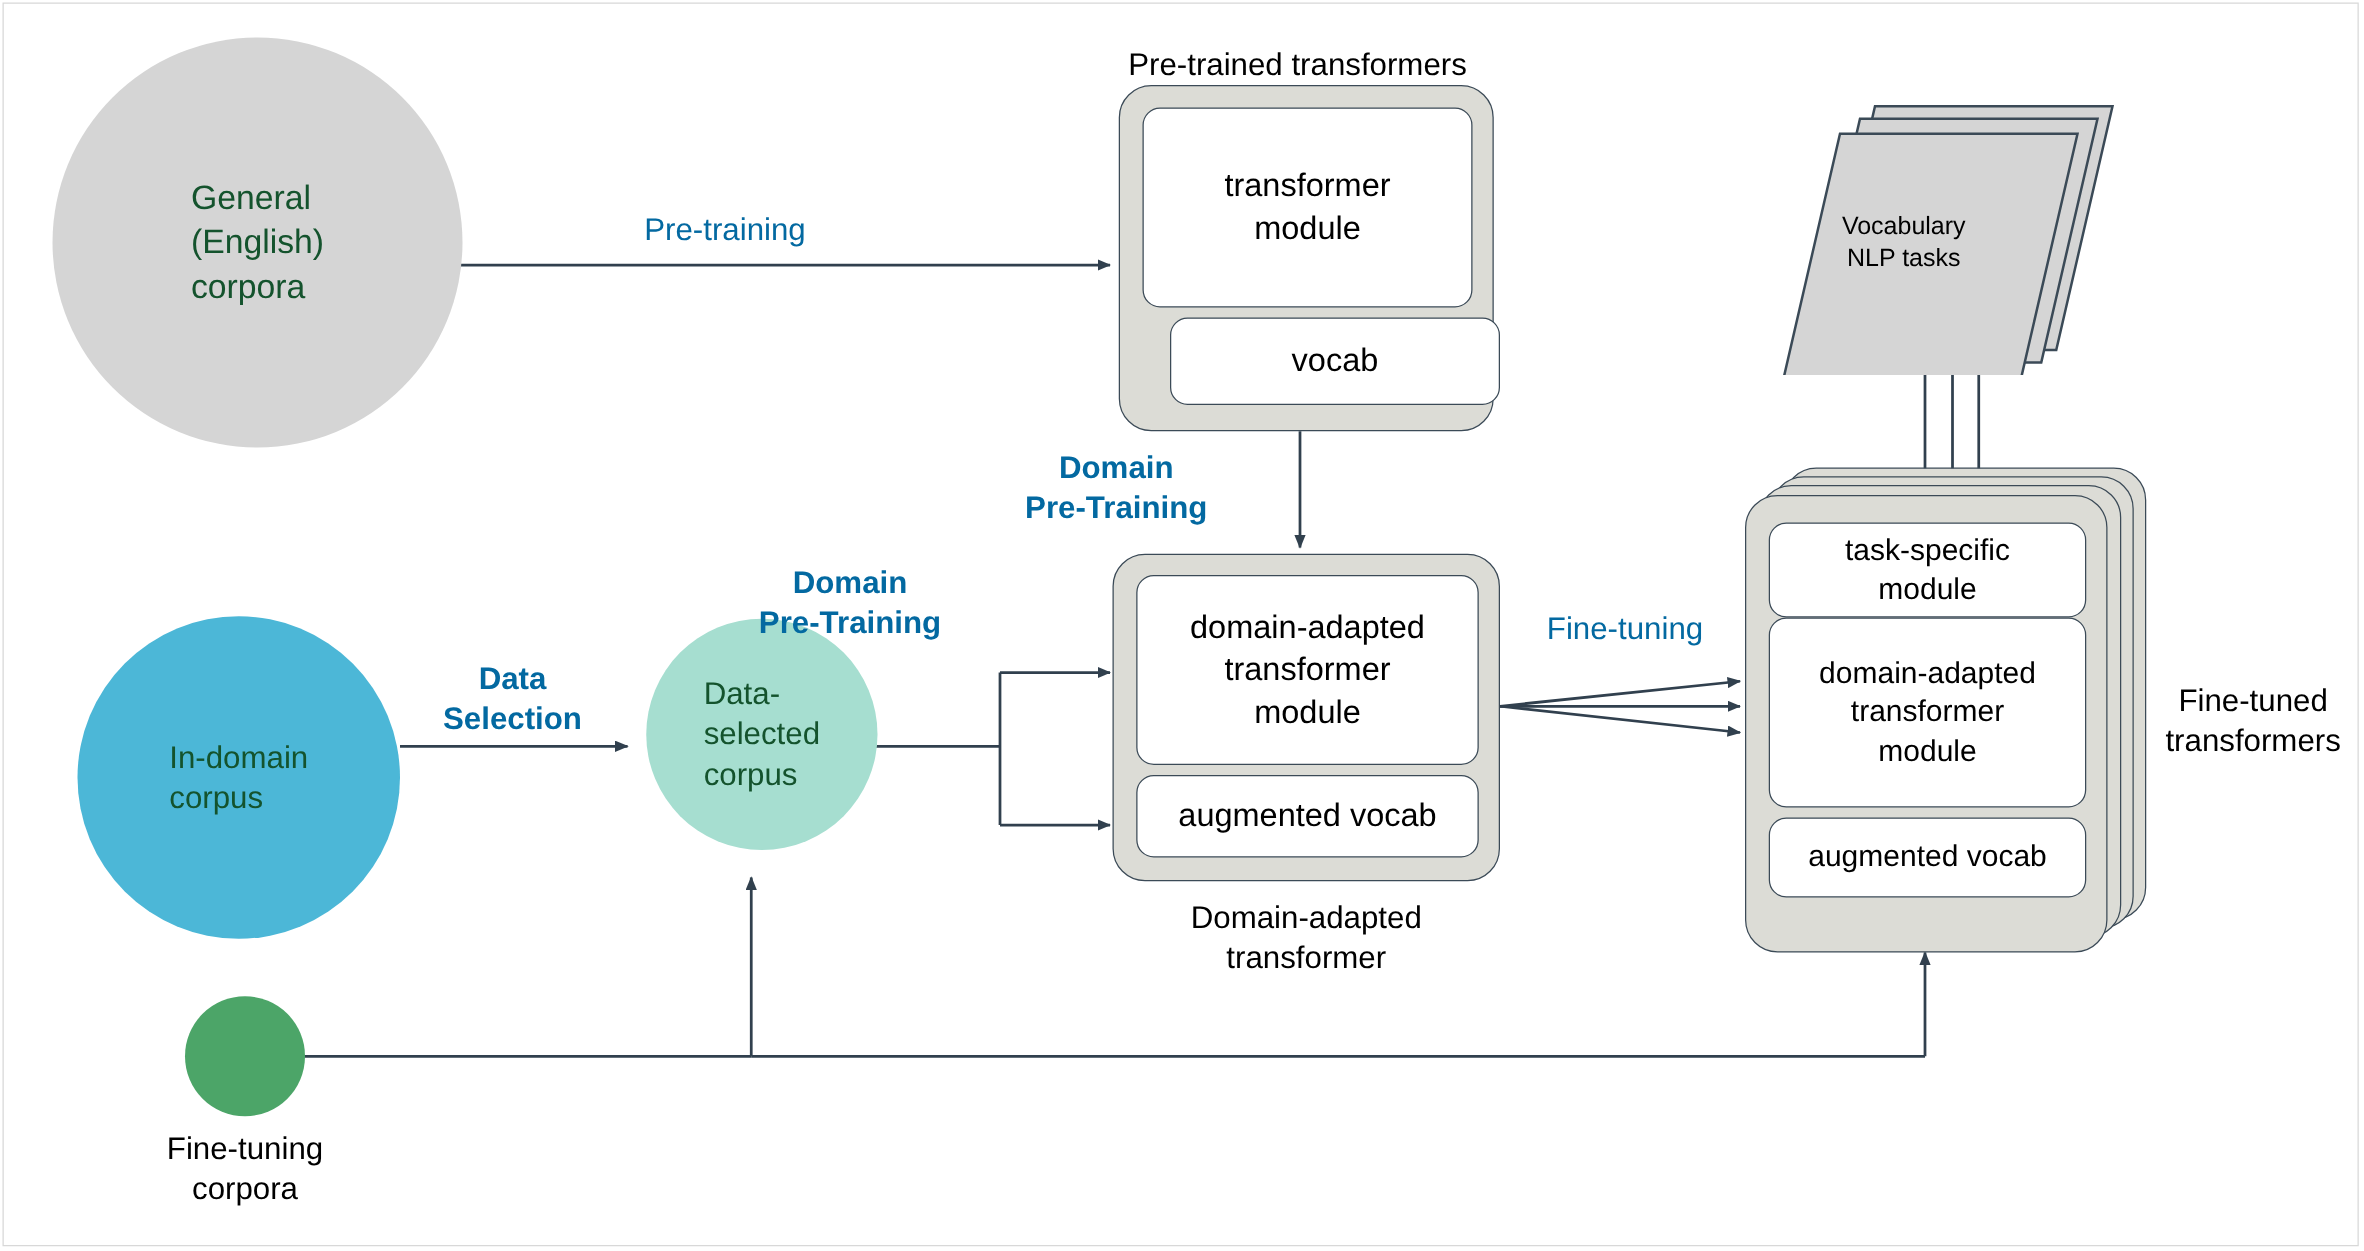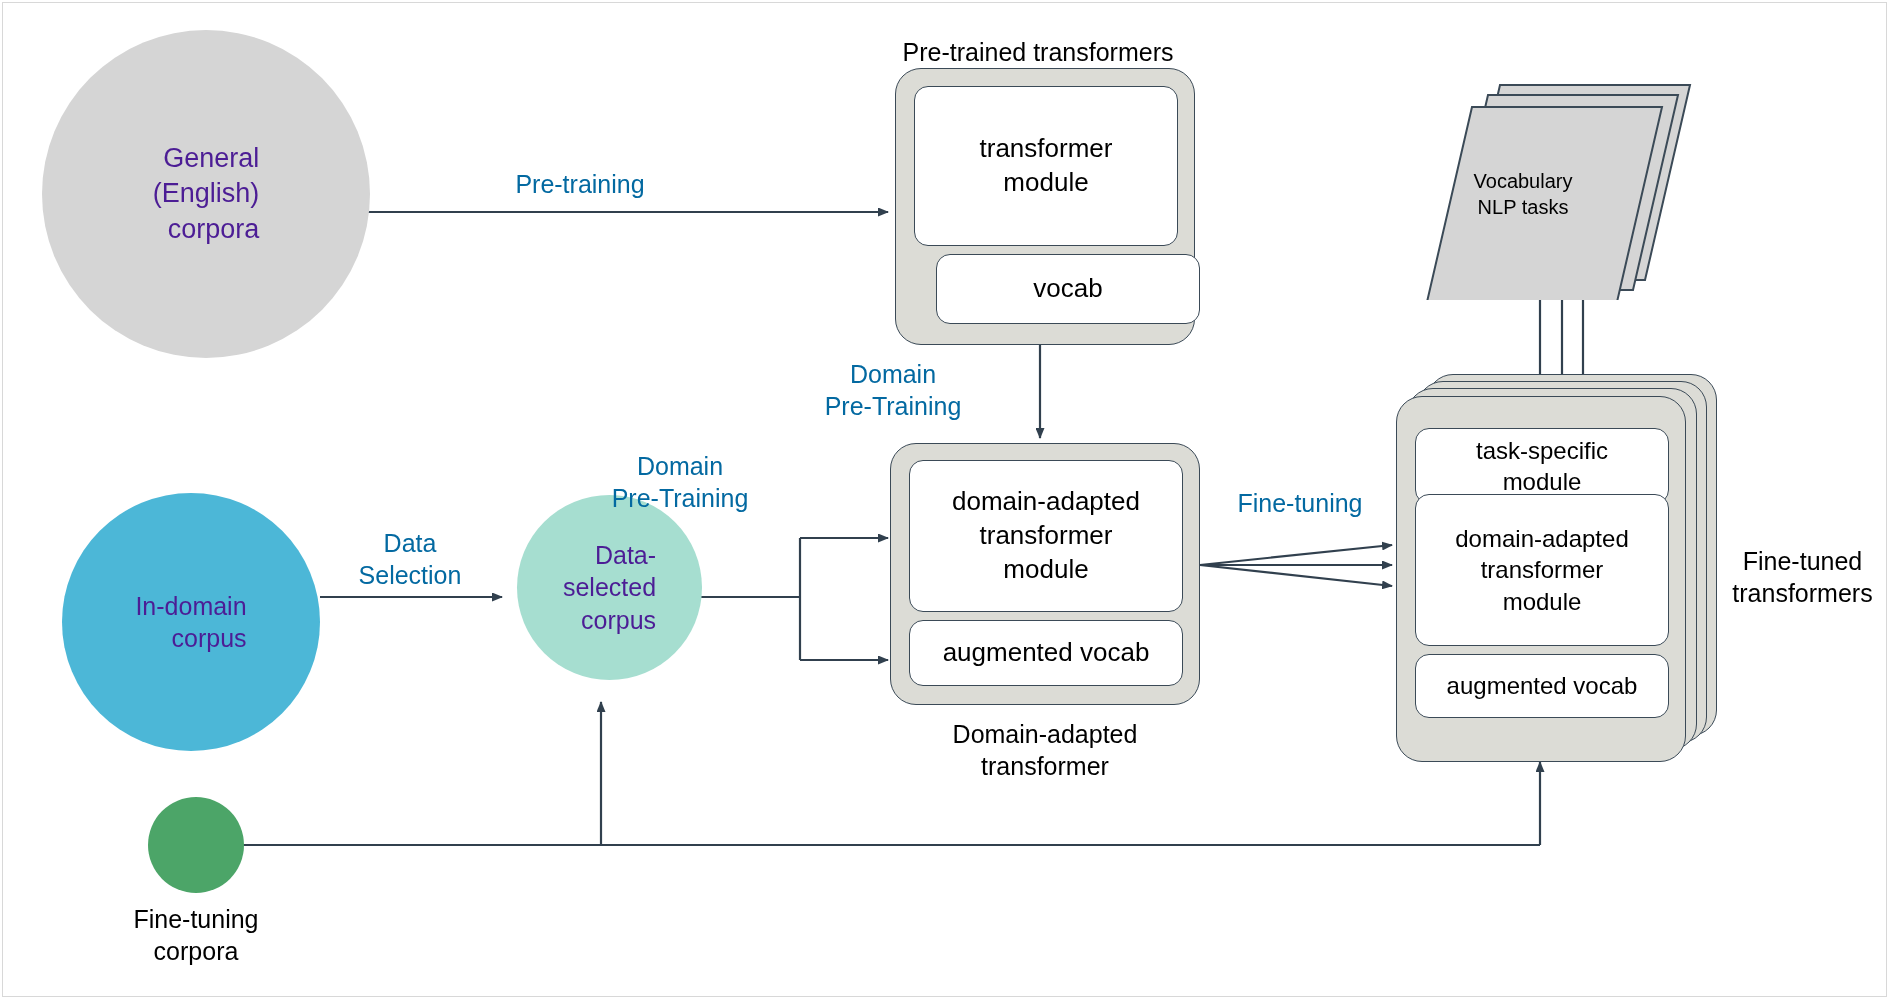--- a/index.html
+++ b/index.html
@@ -30,22 +30,22 @@
     left: 0; top: 0;
     width: 1891px; height: 1001px;
     pointer-events: none;
   }
   .circle {
     position: absolute;
     border-radius: 50%;
     display: flex;
     align-items: center;
     justify-content: center;
-    text-align: right;
-    color: #4c1d95;
+    text-align: left;
+    color: #14532d;
     line-height: 1.3;
   }
   .ellipse-label {
     position: absolute;
     text-align: center;
     color: #000;
     line-height: 1.28;
   }
   
   .module-stack {
@@ -75,21 +75,21 @@
     line-height: 1.28;
     white-space: pre-line;
   }
   .edge-label {
     position: absolute;
     text-align: center;
     color: #0369a1;
     line-height: 1.28;
     white-space: pre-line;
   }
-  .edge-label.bold { font-weight: normal; }
+  .edge-label.bold { font-weight: bold; }
   .para-stack {
     position: absolute;
   }
 </style>
 </head>
 <body>
 
 <div id="canvas">
 
   <div id="frame-border"></div>
@@ -173,21 +173,21 @@
     </div>
   </div>
   <div class="caption" style="left:855px; top:718px; width:380px; font-size:25px;">Domain-adapted
 transformer</div>
 
   <div class="module-stack" style="left:1427px; top:374px; width:290px; height:362px; z-index:1;"></div>
   <div class="module-stack" style="left:1417px; top:381px; width:290px; height:362px; z-index:2;"></div>
   <div class="module-stack" style="left:1407px; top:388px; width:290px; height:362px; z-index:3;"></div>
 
   <div class="module-stack" style="left:1396px; top:396px; width:290px; height:366px; z-index:4;">
-    <div class="inner-box" style="left:18px; top:31px; width:254px; height:76px; font-size:24px;">
+    <div class="inner-box" style="left:18px; top:21px; width:254px; height:76px; font-size:24px;">
       <span style="white-space:pre-line;">task-specific
 module</span>
     </div>
     <div class="inner-box" style="left:18px; top:97px; width:254px; height:152px; font-size:24px;">
       <span style="white-space:pre-line;">domain-adapted
 transformer
 module</span>
     </div>
     <div class="inner-box" style="left:18px; top:257px; width:254px; height:64px; font-size:24px;">
       <span>augmented vocab</span>

